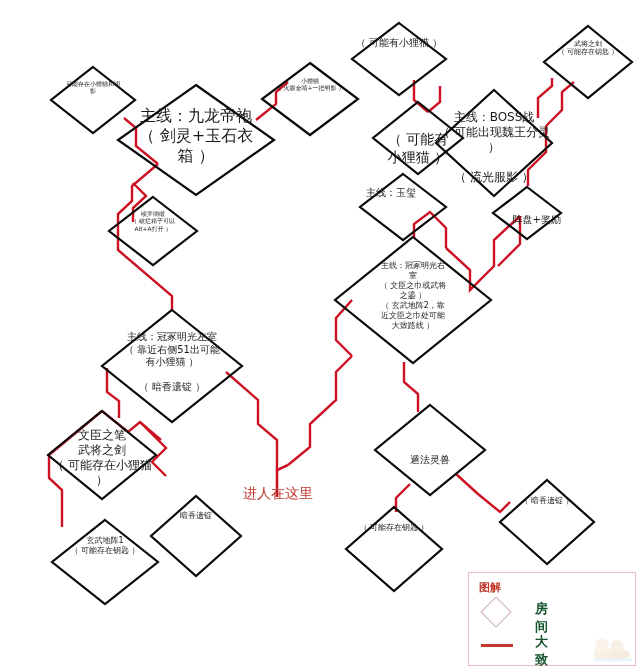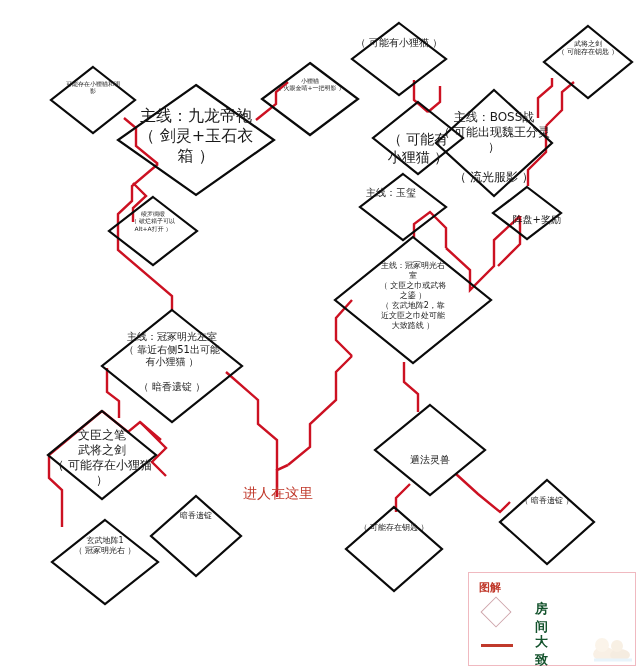--- a/index.html
+++ b/index.html
@@ -143,21 +143,21 @@
 大致路线 ）</div>
     <div class="node-label" style="left: 102px; width: 140px; font-size: 10px; top: 331.28px;">主线：冠冢明光左室
 （ 靠近右侧51出可能
 有小狸猫 ）
 
 （ 暗香遗锭 ）</div>
     <div class="node-label" style="left: 48px; width: 108px; font-size: 12px; top: 427.72px;">文臣之笔
 武将之剑
 （ 可能存在小狸猫 ）</div>
     <div class="node-label" style="left: 52px; width: 106px; font-size: 8px; top: 535.96px;">玄武地阵1
-（ 冠冢明光右 ）</div>
+（ 可能存在钥匙 ）</div>
     <div class="node-label" style="left: 151px; width: 90px; font-size: 8px; top: 511.2px;">暗香遗锭</div>
     <div class="node-label" style="left: 375px; width: 110px; font-size: 10px; top: 422.1px; margin-top: 32px;">遁法灵兽</div>
     <div class="node-label" style="left: 346px; width: 96px; font-size: 8px; top: 522.96px;">（ 可能存在钥匙 ）</div>
     <div class="node-label" style="left: 500px; width: 94px; font-size: 8px; top: 495.96px;">（ 暗香遗锭 ）</div>
   </div>
 
 <div class="entry-note">进人在这里</div>
 
 <div class="legend-box">
   <div class="legend-title">图解</div>

